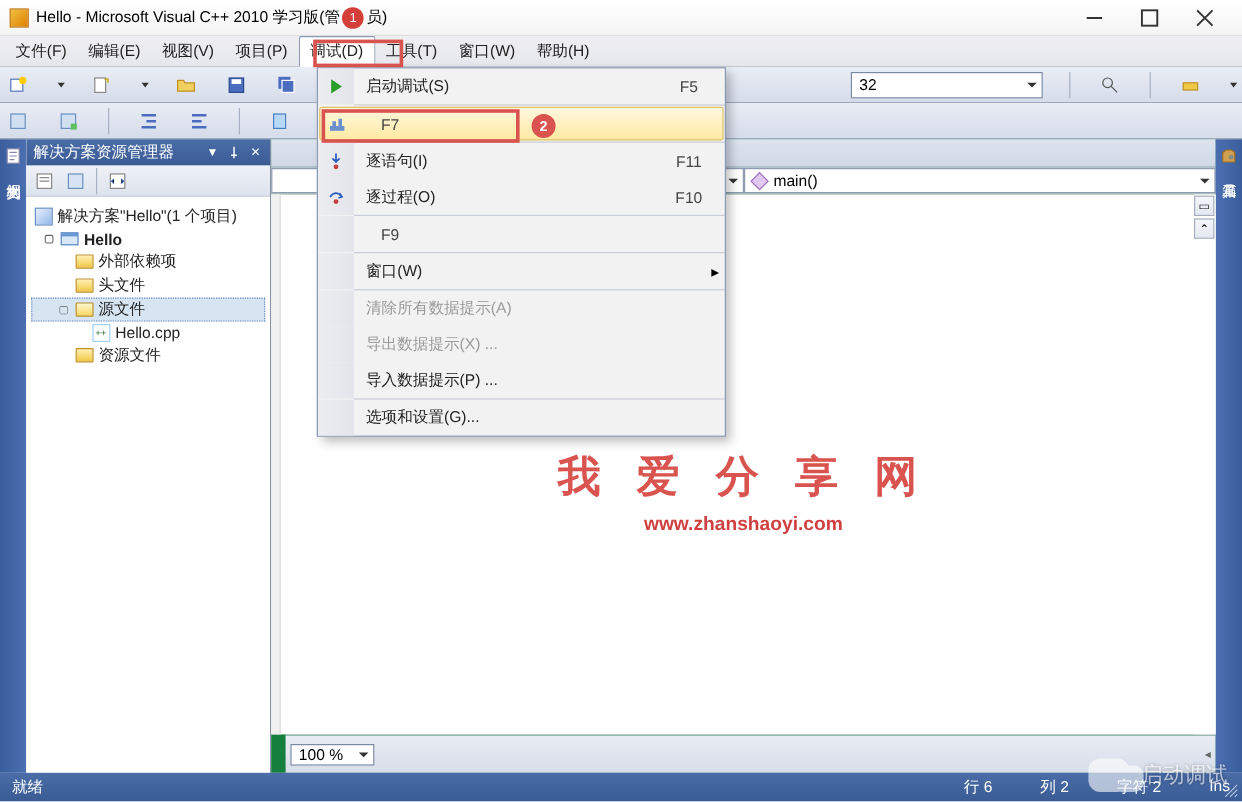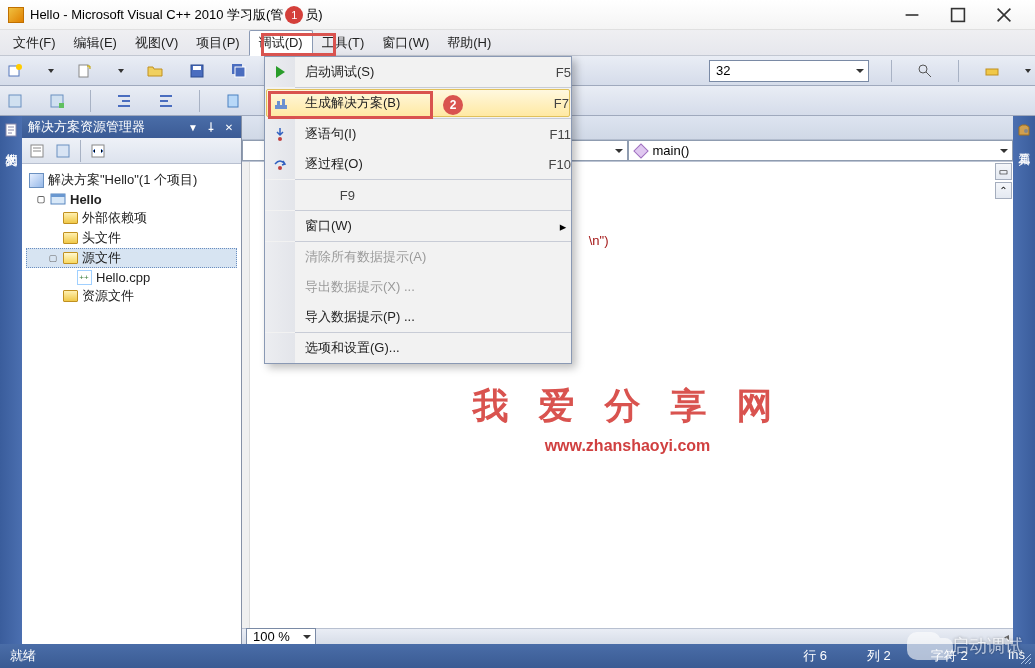--- a/index.html
+++ b/index.html
@@ -32,21 +32,21 @@
 
 svg { width:16px; height:16px; }
 
 
 .main { display:flex; height: calc(100% - 30px - 26px - 30px - 30px - 24px); position:relative; }
 .leftrail { width:22px; background: linear-gradient(90deg,#3a5d9c,#4b6fb0); display:flex; flex-direction:column; align-items:center; padding-top:6px; }
 .leftrail .railtext { writing-mode: vertical-rl; color:#fff; font-size:12px; margin-top:6px; }
 .rightrail { width:22px; background: linear-gradient(270deg,#3a5d9c,#4b6fb0); display:flex; flex-direction:column; align-items:center; padding-top:6px; }
 .rightrail .railtext { writing-mode: vertical-rl; color:#fff; font-size:12px; margin-top:6px; }
 
-.panel { width:220px; background:#fff; border-right:1px solid #8691a6; display:flex; flex-direction:column; }
+.panel { width:204px; background:#fff; border-right:1px solid #8691a6; display:flex; flex-direction:column; }
 .panel-hdr { height:22px; background: linear-gradient(#4a6da8,#3b5b95); color:#fff; display:flex; align-items:center; padding: 0 6px; font-size:12px; justify-content:space-between; }
 .panel-hdr .h-btns { display:flex; gap:6px; }
 .panel-hdr .h-btn { width:12px; height:12px; display:flex; align-items:center; justify-content:center; color:#fff; font-size:10px; }
 .panel-tb { height:26px; background:linear-gradient(#eef1f7,#dde3ee); border-bottom:1px solid #b8c0d0; display:flex; align-items:center; padding:0 4px; gap:4px; }
 .tree { flex:1; padding:6px 4px; overflow:auto; background:#fff; }
 .tree-row { display:flex; align-items:center; gap:4px; padding:1px 2px; font-size:13px; color:#222; }
 .tree-row.bold { font-weight:bold; }
 .tree-row.sel { background:#d7e4f2; border:1px dotted #6a8ec0; padding:0 1px; }
 .tree-indent { display:inline-block; }
 .tree-tw { width:10px; height:10px; display:flex; align-items:center; justify-content:center; color:#666; font-size:9px; }
@@ -66,29 +66,29 @@
 .ed-text { flex:1; padding:6px 10px; font-family:Consolas,monospace; font-size:14px; white-space:pre; }
 .code-str { color:#a31515; }
 .ed-side { width:18px; background:#fff; display:flex; flex-direction:column; }
 .ed-side .sidebtn { width:17px; height:17px; border:1px solid #a4adbd; background:linear-gradient(#f4f6fa,#e4e9f1); margin:1px 0; display:flex; align-items:center; justify-content:center; font-size:10px; }
 
 .watermark { position:absolute; left:50%; top:55%; transform:translate(-50%,-50%); text-align:center; }
 .watermark .wm1 { font-size:36px; font-weight:bold; color:#d9534f; letter-spacing:10px; }
 .watermark .wm2 { font-size:16px; font-weight:bold; color:#d04040; margin-top:6px; }
 
 
-.zoom-bar { height:16px; background:linear-gradient(#e9edf5,#d7dde8); border-top:1px solid #b8c0d0; display:flex; align-items:center; padding:0 4px; font-size:12px; gap:4px; }
-
-
-.dropdown { position:absolute; left:264px; top:56px; width:308px; background:#f2f2f2; border:1px solid #8a99b4; box-shadow: 4px 4px 8px rgba(0,0,0,0.25); z-index:25; }
+.zoom-bar { height:32px; background:linear-gradient(#e9edf5,#d7dde8); border-top:1px solid #b8c0d0; display:flex; align-items:center; padding:0 4px; font-size:12px; gap:4px;margin-left:12px; }
+
+
+.dropdown { position:absolute; left:264px; top:56px; width:341px; background:#f2f2f2; border:1px solid #8a99b4; box-shadow: 4px 4px 8px rgba(0,0,0,0.25); z-index:25; }
 .dropdown .dm-row { height:30px; display:flex; align-items:center; position:relative; }
 .dropdown .dm-ico { width:30px; height:30px; display:flex; align-items:center; justify-content:center; background:linear-gradient(90deg,#ecedf1,#e3e5ea); }
 .dropdown .dm-label { flex:1; padding-left:10px; color:#222; }
 .dropdown .dm-label.disabled { color:#9a9a9a; }
-.dropdown .dm-short { width:60px; text-align:right; color:#444; }
+.dropdown .dm-short { width:60px; text-align:center; color:#444; }
 .dropdown .dm-arrow { width:16px; display:flex; align-items:center; justify-content:center; }
 .dropdown .dm-sep { height:1px; background:#c8ccd6; margin-left:30px; }
 .dropdown .dm-row.hl { background: linear-gradient(#fff8df,#ffe9a3); border:1px solid #e0c15c; height:28px; margin:1px; border-radius:2px; }
 .dropdown .dm-row.hl .dm-ico { background:transparent; width:28px; }
 
 
 .statusbar { position:absolute; left:0; right:0; bottom:0; height:24px; background: linear-gradient(#4a6da8,#3a5b93); color:#fff; display:flex; align-items:center; padding: 0 10px; font-size:12px; }
 .statusbar .sp { margin-left:auto; display:flex; gap:40px; }
 .statusbar .grip { position:absolute; right:2px; bottom:2px; width:14px; height:14px; }
 
@@ -424,21 +424,20 @@
   </div>
   <div class="dm-sep"></div>
   <div class="dm-row hl">
     <span class="dm-ico">
         <svg viewBox="0 0 16 16">
           <rect x="2" y="10" width="12" height="4" fill="#6a90d0"></rect>
           <rect x="4" y="6" width="3" height="4" fill="#6a90d0"></rect>
           <rect x="9" y="4" width="3" height="6" fill="#6a90d0"></rect>
         </svg>
       </span>
-    <span class="dm-label">生成解决方案(B)</span>
     <span class="dm-short">F7</span>
   </div>
   <div class="dm-sep"></div>
   <div class="dm-row">
     <span class="dm-ico">
         <svg viewBox="0 0 16 16">
           <path d="M8 2v7M5 6l3 3 3-3" stroke="#3060c0" fill="none" stroke-width="1.5"></path>
           <circle cx="8" cy="13" r="2" fill="#c04040"></circle>
         </svg>
       </span>

